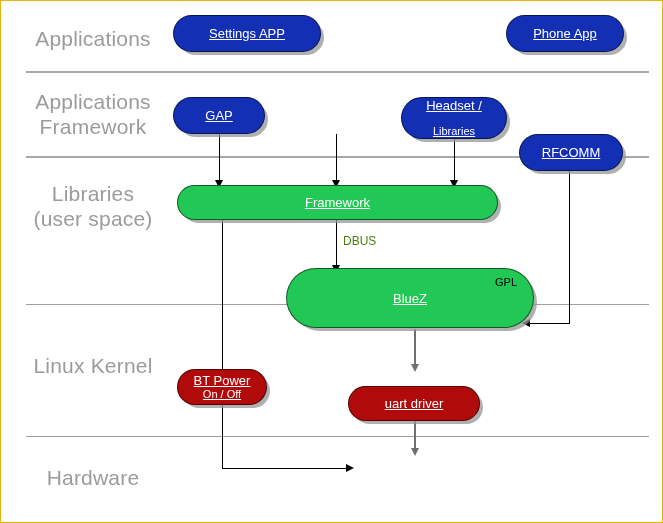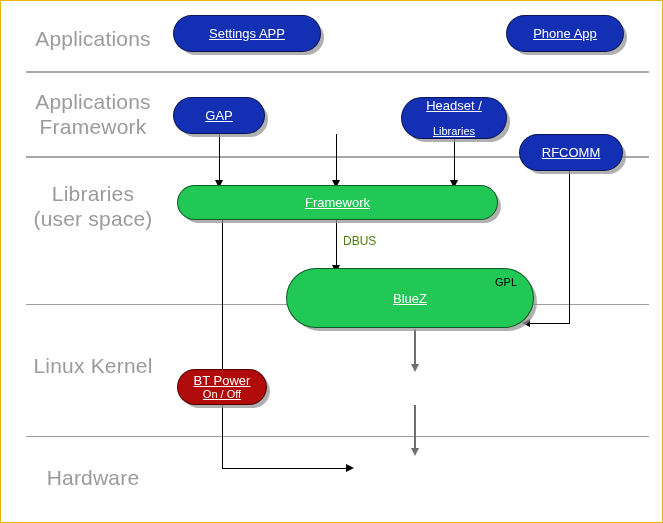--- a/index.html
+++ b/index.html
@@ -203,15 +203,18 @@
   <div class="node green" style="left:285px; top:267px; width:248px; height:60px;">
     <span class="corner-tag">GPL</span>
     <span class="line1">BlueZ</span>
   </div>
 
   <div class="node red" style="left:176px; top:353px; width:90px; height:36px;">
     <span class="line1">BT Power</span>
     <span class="line2">On / Off</span>
   </div>
 
+  <div class="node red" style="left:347px; top:370px; width:132px; height:35px;">
+    <span class="line1">uart driver</span>
+  </div>
 
 
 </div>
 
 </body></html>

